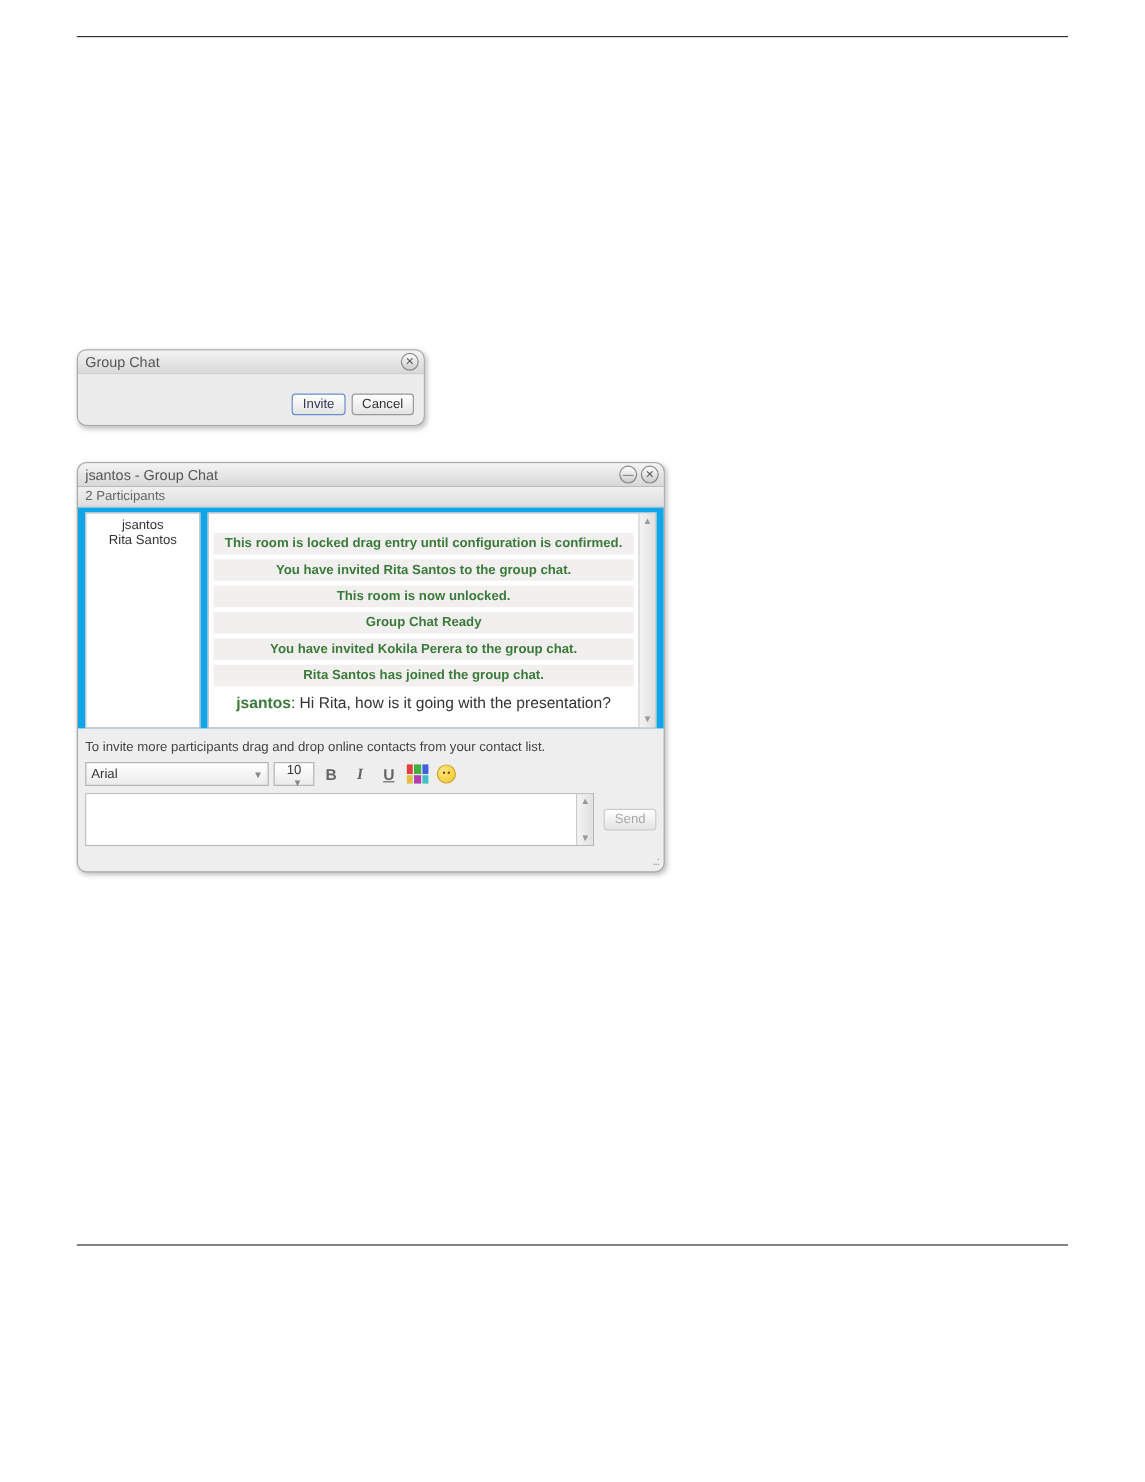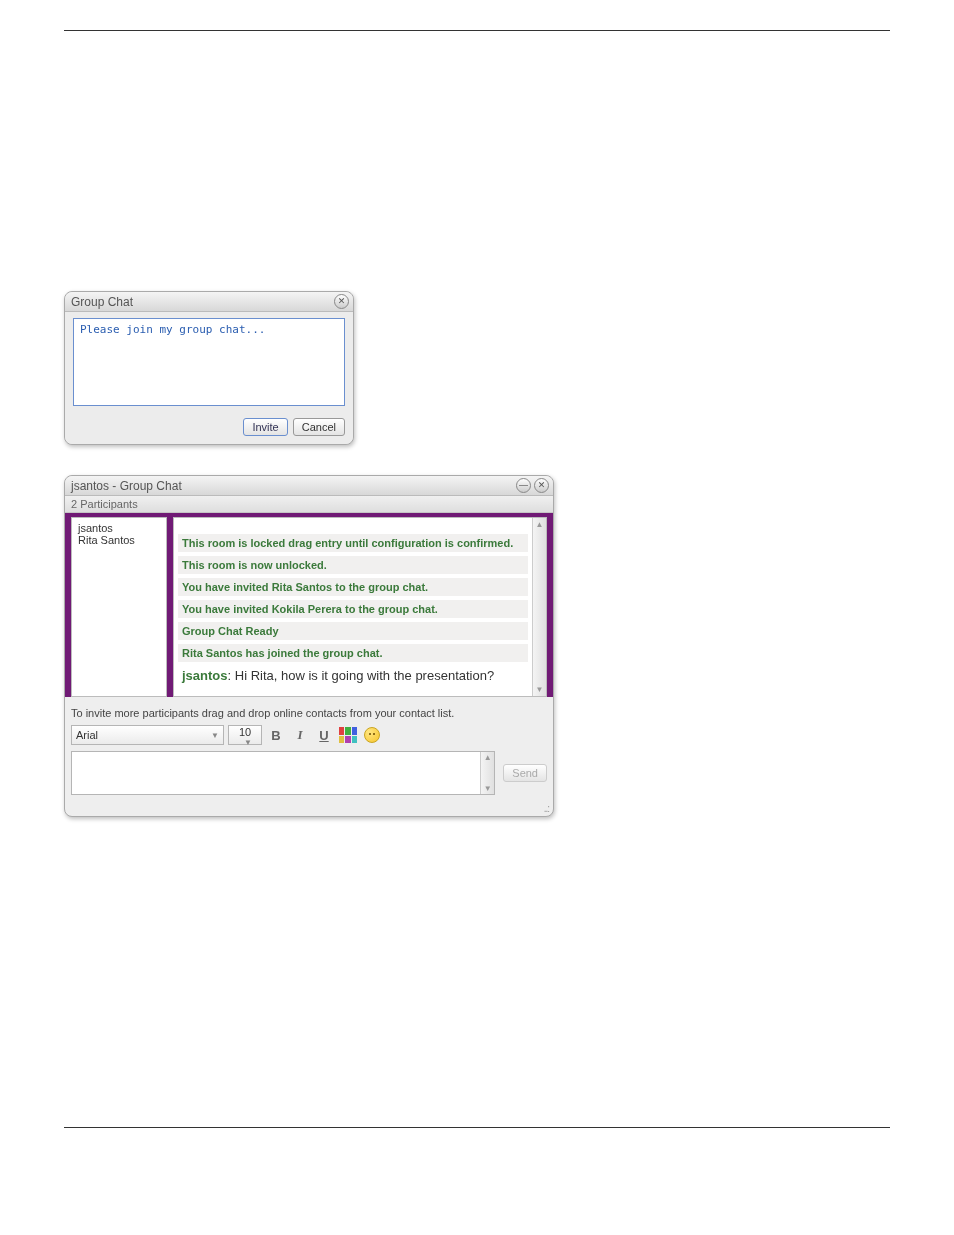--- a/index.html
+++ b/index.html
@@ -103,21 +103,22 @@
     background: linear-gradient(#f0f0f0,#dedede);
     border-bottom: 1px solid #c6c6c6;
     color: #666;
     font-size: 11px;
     padding: 2px 6px;
   }
   .chat-middle {
     display:flex;
     gap:6px;
     padding: 4px 6px 0 6px;
-    background:#701a75;
+    background:#0ea5e9;
+    text-align:center;
   }
   .participants {
     width: 96px;
     height: 180px;
     border: 1px solid #bcbcbc;
     background: #fff;
     font-size: 11px;
     padding: 4px 6px;
     overflow: hidden;
   }
@@ -245,21 +246,20 @@
 <div class="page">
   <hr class="rule">
   <div class="spacer-top"></div>
 
   <div class="win invite-win">
     <div class="win-titlebar">
       <span class="title-text">Group Chat</span>
       <span class="tbtn">✕</span>
     </div>
     <div class="win-body">
-      <textarea class="invite-textarea" style="">Please join my group chat...</textarea>
       <div class="invite-buttons">
         <span class="btn primary">Invite</span>
         <span class="btn">Cancel</span>
       </div>
     </div>
   </div>
 
   <div class="spacer-mid"></div>
 
   <div class="win chat-win">
@@ -271,24 +271,24 @@
     <div class="subhead">2 Participants</div>
 
     <div class="chat-middle">
       <div class="participants">
         <div>jsantos</div>
         <div>Rita Santos</div>
       </div>
       <div class="transcript-wrap">
         <div class="transcript">
           <div class="sysmsg">This room is locked drag entry until configuration is confirmed.</div>
+          <div class="sysmsg">You have invited Rita Santos to the group chat.</div>
           <div class="sysmsg">This room is now unlocked.</div>
-          <div class="sysmsg">You have invited Rita Santos to the group chat.</div>
+          <div class="sysmsg">Group Chat Ready</div>
           <div class="sysmsg">You have invited Kokila Perera to the group chat.</div>
-          <div class="sysmsg">Group Chat Ready</div>
           <div class="sysmsg">Rita Santos has joined the group chat.</div>
           <div class="chatline">
             <span class="sender">jsantos</span>:
             <span>Hi Rita, how is it going with the presentation?</span>
           </div>
         </div>
         <div class="vscroll">
           <span>▲</span>
           <span>▼</span>
         </div>

